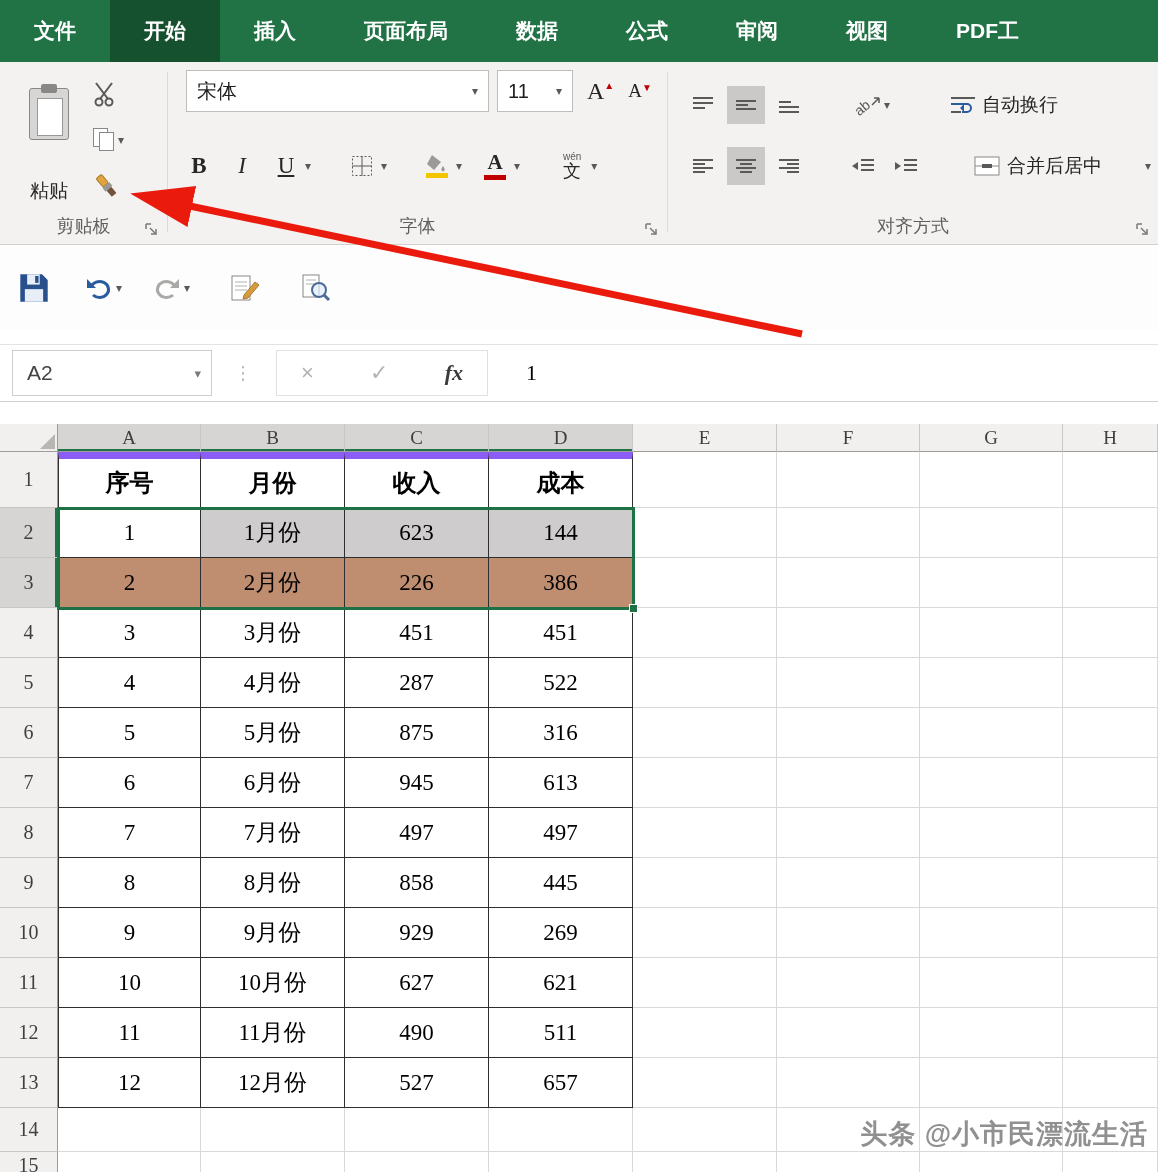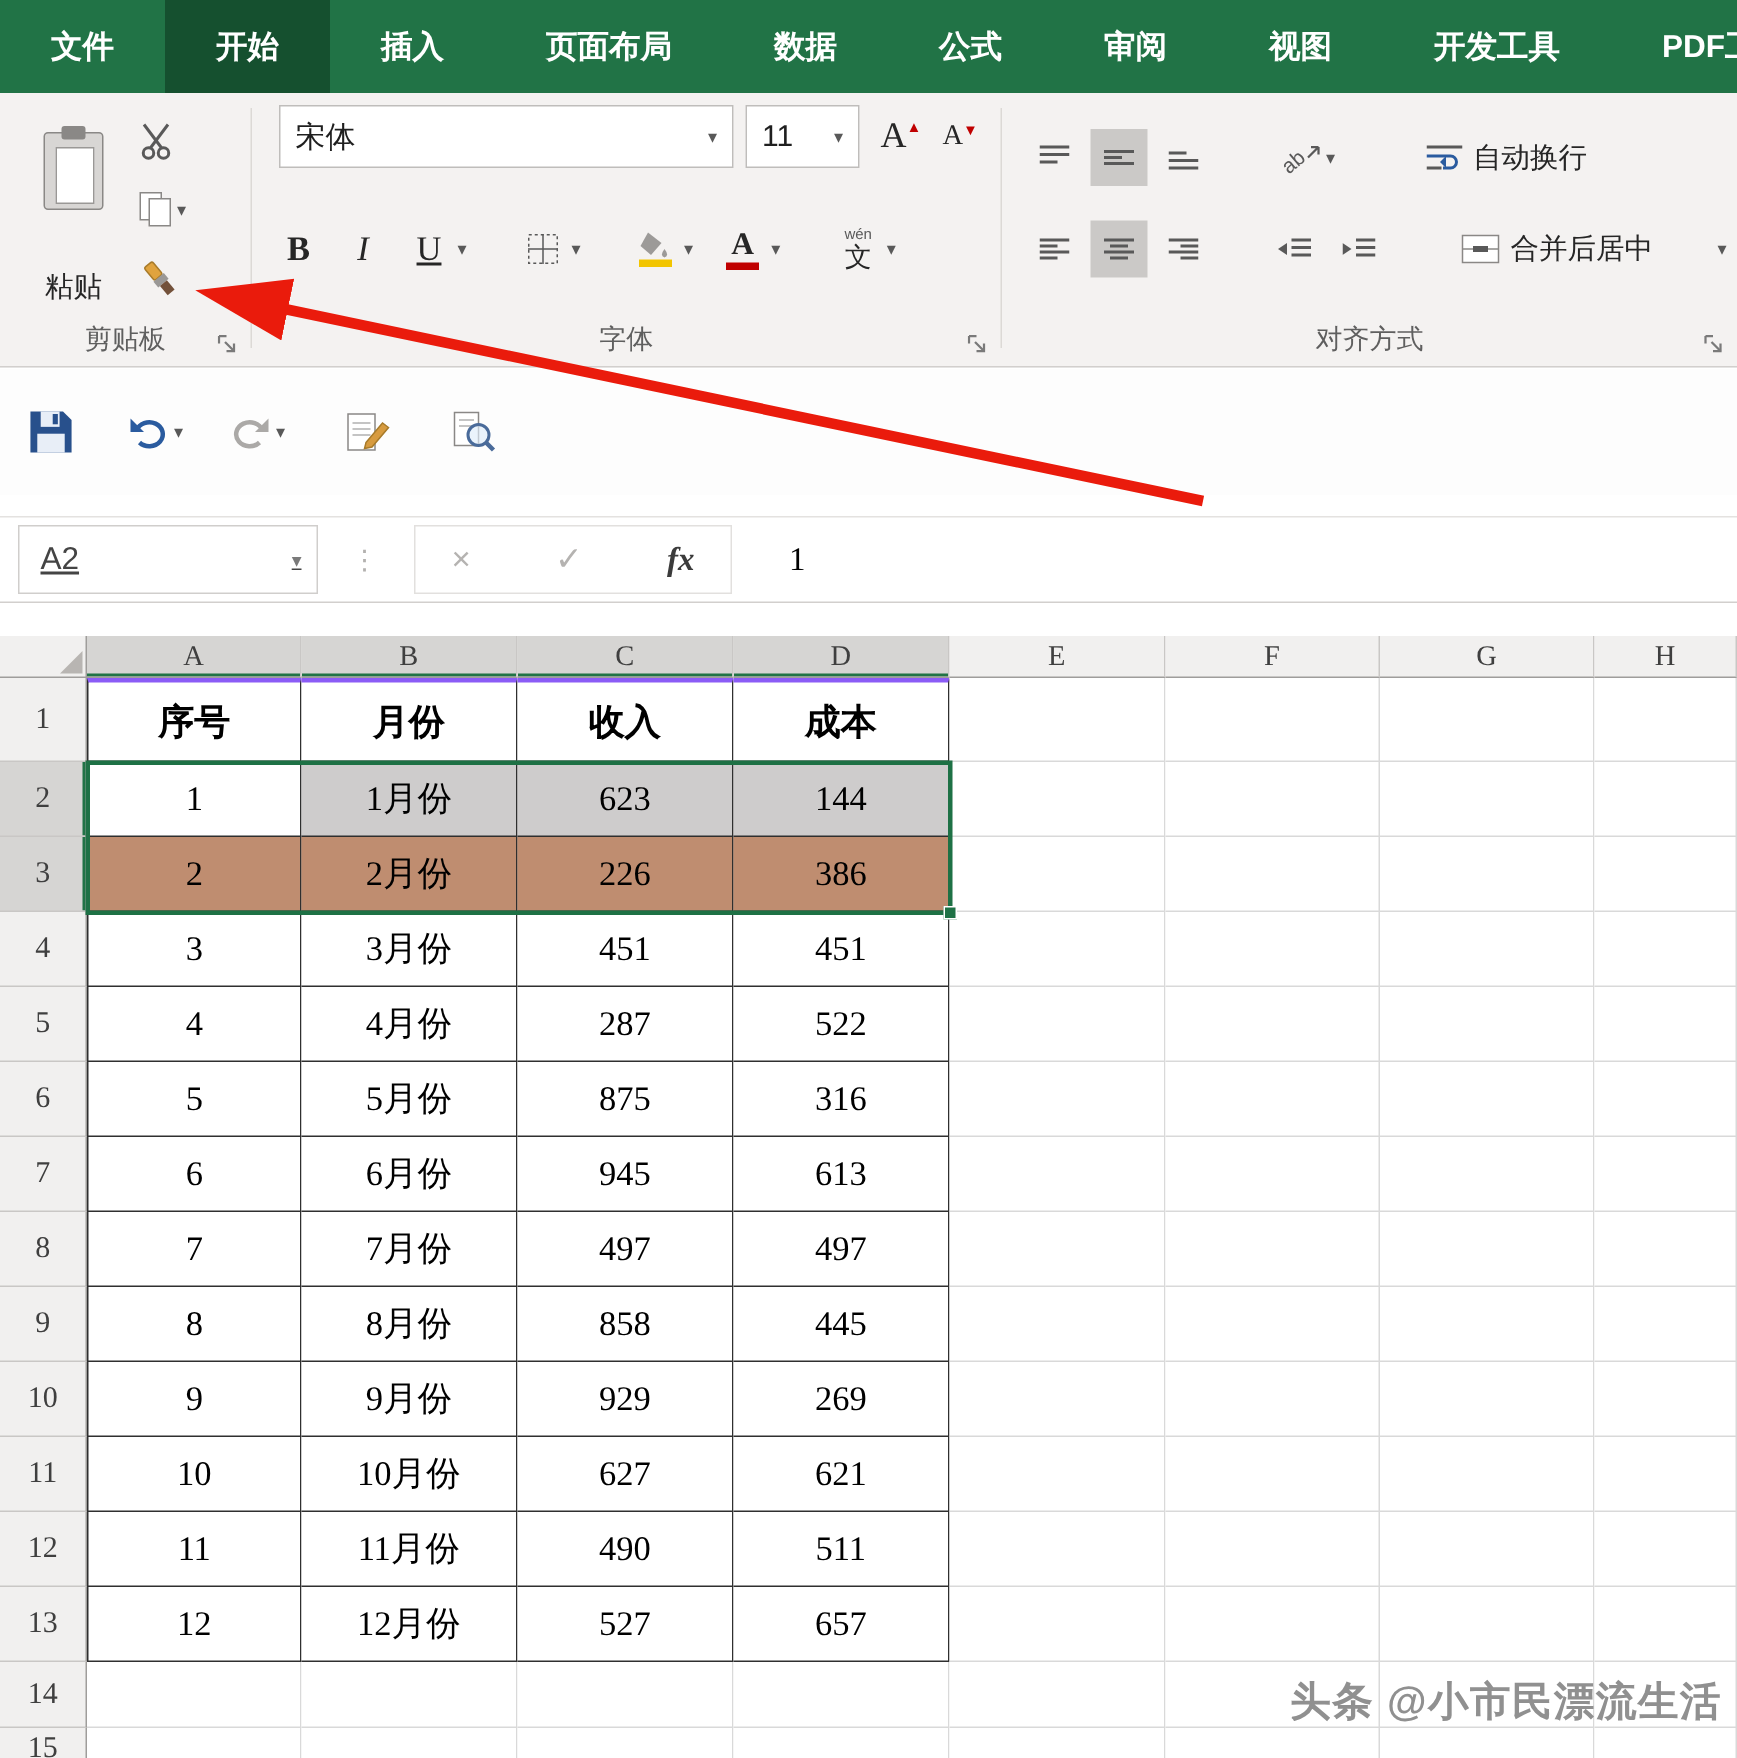--- a/index.html
+++ b/index.html
@@ -52,42 +52,42 @@
   .al-row2 { position:absolute; left:16px; top:82px; display:flex; align-items:center; height:44px; }
   .al-btn { width:38px; height:38px; display:flex; align-items:center; justify-content:center; margin-right:5px; border:1px solid transparent; cursor:pointer; }
   .txtbtn { display:flex; align-items:center; gap:7px; font-size:19px; color:#262626; cursor:pointer; white-space:nowrap; }
 
   
   .qat { position:absolute; top:246px; left:0; width:1158px; height:84px; background:#fdfdfd; display:flex; align-items:center; padding-left:18px; }
   .qbtn { display:flex; align-items:center; cursor:pointer; }
 
   
   .frow { position:absolute; top:344px; left:0; width:1158px; height:58px; background:#fff; border-top:1px solid #e4e2e0; border-bottom:1px solid #d2cfcd; display:flex; align-items:center; }
-  .namebox { margin-left:12px; width:200px; height:46px; border:1px solid #d0cecc; display:flex; align-items:center; padding:0 10px 0 14px; font-size:21px; color:#444; cursor:pointer;text-decoration:underline; }
+  .namebox { margin-left:12px; width:200px; height:46px; border:1px solid #d0cecc; display:flex; align-items:center; padding:0 10px 0 14px; font-size:21px; color:#444; cursor:pointer; }
   .nb-dd { margin-left:auto; font-size:13px; color:#7a7a7a; }
   .splitter { margin-left:22px; color:#b3b1af; font-size:18px; cursor:col-resize; }
   .fxbox { margin-left:24px; width:212px; height:46px; border:1px solid #e2e0de; display:flex; align-items:center; padding:0 24px; justify-content:space-between; }
   .fx-x,.fx-check { font-size:22px; color:#b5b3b1; cursor:pointer; }
   .fx-fx { font-family:"Liberation Serif",serif; font-style:italic; font-weight:bold; font-size:22px; color:#3b3b3b; cursor:pointer; }
   .fvalue { flex:1; height:46px; display:flex; align-items:center; padding-left:38px; font-family:"Liberation Serif",serif; font-size:22px; color:#000; cursor:text; }
 
   
   .grid { position:absolute; top:424px; left:0; width:1158px; height:748px; overflow:hidden; background:#fff; font-family:"Liberation Serif",serif; }
   .g-row { display:flex; }
   .g-head { height:28px; }
   .g-corner { width:58px; height:28px; background:#f1f0ef; border-right:1px solid #9f9d9b; border-bottom:1px solid #9f9d9b; position:relative; cursor:pointer; }
   .corner-tri { position:absolute; right:2px; bottom:2px; width:0; height:0; border-left:15px solid transparent; border-bottom:15px solid #b8b5b2; }
   .g-colhead { height:28px; display:flex; align-items:center; justify-content:center; font-size:19px; color:#3f3f3f; background:#f1f0ef; border-right:1px solid #c9c7c5; border-bottom:1px solid #9f9d9b; cursor:pointer; }
   .g-colhead.sel { background:#d6d5d3; box-shadow:inset 0 -2px 0 #217346; }
   .g-rowhead { width:58px; display:flex; align-items:center; justify-content:center; font-size:20px; color:#3f3f3f; background:#f1f0ef; border-right:1px solid #9f9d9b; border-bottom:1px solid #c9c7c5; cursor:pointer; }
   .g-rowhead.sel { background:#d6d5d3; box-shadow:inset -2px 0 0 #217346; }
   .g-cell { display:flex; align-items:center; justify-content:center; font-size:23px; color:#000; background:#fff; border-right:1px solid #d9d9d9; border-bottom:1px solid #d9d9d9; cursor:cell; }
   .g-cell.t { border-right:1px solid #2f2f2f; border-bottom:1px solid #2f2f2f; }
   .g-cell.t-left { border-left:1px solid #2f2f2f; }
-  .g-cell.t-top { border-top:3px solid #8b5cf6; }
+  .g-cell.t-top { border-top:7px solid #8b5cf6; }
   .g-cell.hdr { font-weight:bold; font-size:24px; }
   .g-cell.fill-grey { background:#cecccc; }
   .g-cell.fill-tan { background:#bf8d70; }
   .selection { position:absolute; left:57px; top:83px; width:578px; height:103px; border:3px solid #1e7145; z-index:3; pointer-events:none; }
   .fill-handle { position:absolute; left:629px; top:180px; width:9px; height:9px; background:#1e7145; border:1px solid #fff; z-index:4; cursor:crosshair; }
 
   .watermark { position:absolute; top:1116px; right:10px; font-size:27px; font-weight:bold; color:#909090; letter-spacing:1px; z-index:6; }
   .arrow-overlay { position:absolute; top:0; left:0; z-index:50; pointer-events:none; }
   svg text { font-family:"Liberation Sans",sans-serif; }
 </style>
@@ -96,21 +96,20 @@
 
 <div class="tabbar" id="tabbar">
     <div class="tab">文件</div>
     <div class="tab active">开始</div>
     <div class="tab">插入</div>
     <div class="tab">页面布局</div>
     <div class="tab">数据</div>
     <div class="tab">公式</div>
     <div class="tab">审阅</div>
     <div class="tab">视图</div>
-    <div class="tab">开发工具</div>
     <div class="tab">PDF工</div>
   </div>
 
 <div class="ribbon">
 
   <div class="rgroup" style="left:0;width:167px">
     <div class="paste-btn">
       <div class="clipboard-icon">
         <div class="clip-top"></div>
           <div class="clip-page"></div>

